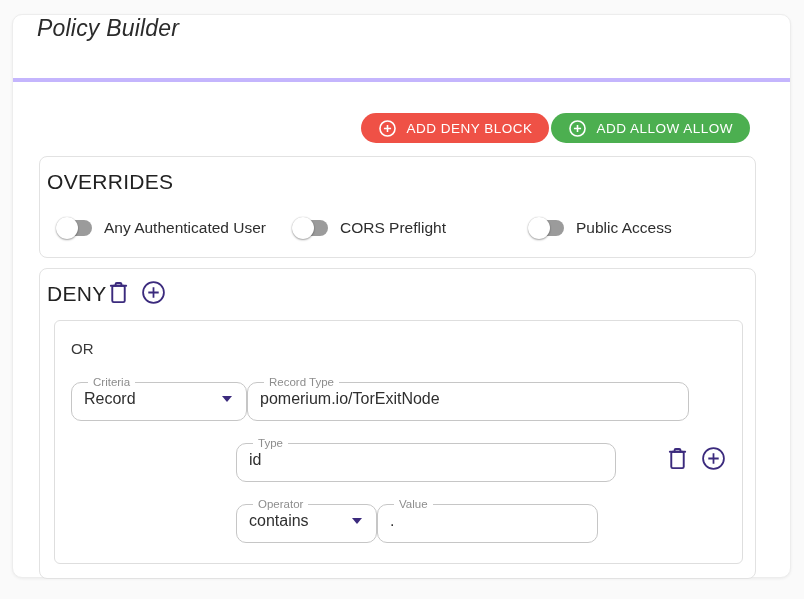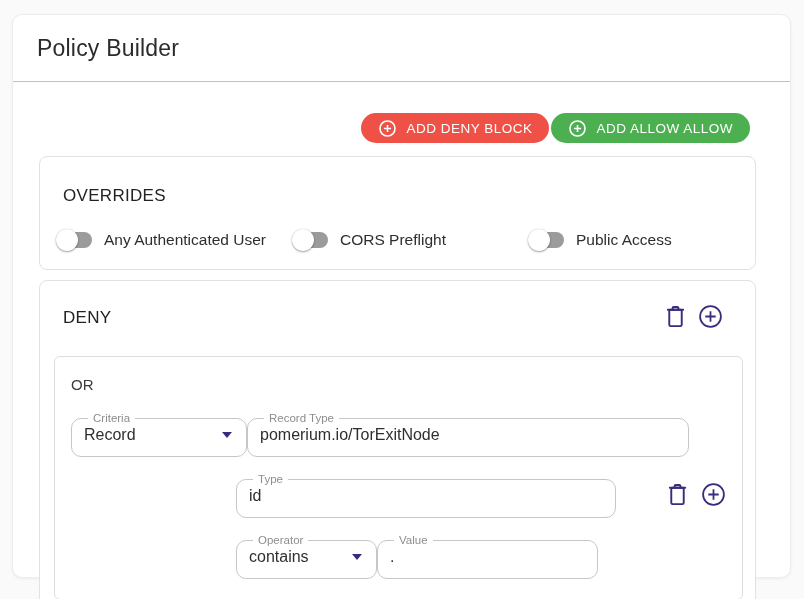--- a/index.html
+++ b/index.html
@@ -16,23 +16,24 @@
     position: absolute;
     left: 12px; top: 14px;
     width: 779px; height: 564px;
     background: #ffffff;
     border: 1px solid #ededed;
     border-radius: 10px;
     box-shadow: 0 1px 3px rgba(0,0,0,0.06);
   }
   .card-header {
     height: 67px;
-    display: flex; align-items: center;
+    display: flex; 
     padding: 0 24px;
-    border-bottom: 1px solid #c4b5fd;
+    border-bottom: 4px solid #c4b5fd;
+    font-style: italic;
   }
   .card-header h1 {
     margin: 0;
     font-size: 23px; font-weight: 400;
     color: #2b2b2b; letter-spacing: .2px;
   }
   .card-body { padding: 31px 34px 16px 26px; }
 
   
   .actions-row {
@@ -51,21 +52,21 @@
   .btn-deny  { background: #ef5146; }
   .btn-allow { background: #4caf50; }
 
   
   .section-card {
     border: 1px solid #e2e2e2;
     border-radius: 8px;
     background: #fff;
   }
   .section-heading {
-    margin: 16px; font-size: 17px; font-weight: 400;
+    margin: 0; font-size: 21px; font-weight: 400;
     color: #222; letter-spacing: .3px;
   }
 
   
   .overrides { padding: 13px 8px 18px 7px; margin-bottom: 10px; }
   .toggles-row { display: flex; margin-top: 23px; }
   .toggle-item {
     width: 236px; flex: none;
     display: flex; align-items: center;
     padding-left: 9px;
@@ -80,21 +81,21 @@
     position: absolute; left: 0; top: 0;
     width: 22px; height: 22px;
     background: #fff; border-radius: 50%;
     box-shadow: 0 1px 2px rgba(0,0,0,.35), 0 0 1px rgba(0,0,0,.25);
   }
   .toggle-label { margin-left: 11px; font-size: 15.5px; color: #2e2e2e; }
 
   
   .deny { padding: 11px 12px 14px 7px; }
   .deny-header {
-    display: flex; align-items: center; justify-content: space-between;
+    display: flex; align-items: center; 
     padding-right: 20px;
   }
   .icon-group { display: flex; align-items: center; gap: 11px; }
   .icon-btn {
     background: none; border: none; padding: 0; margin: 0;
     cursor: pointer; display: flex; align-items: center;
   }
 
   .or-card {
     border: 1px solid #dedede;

